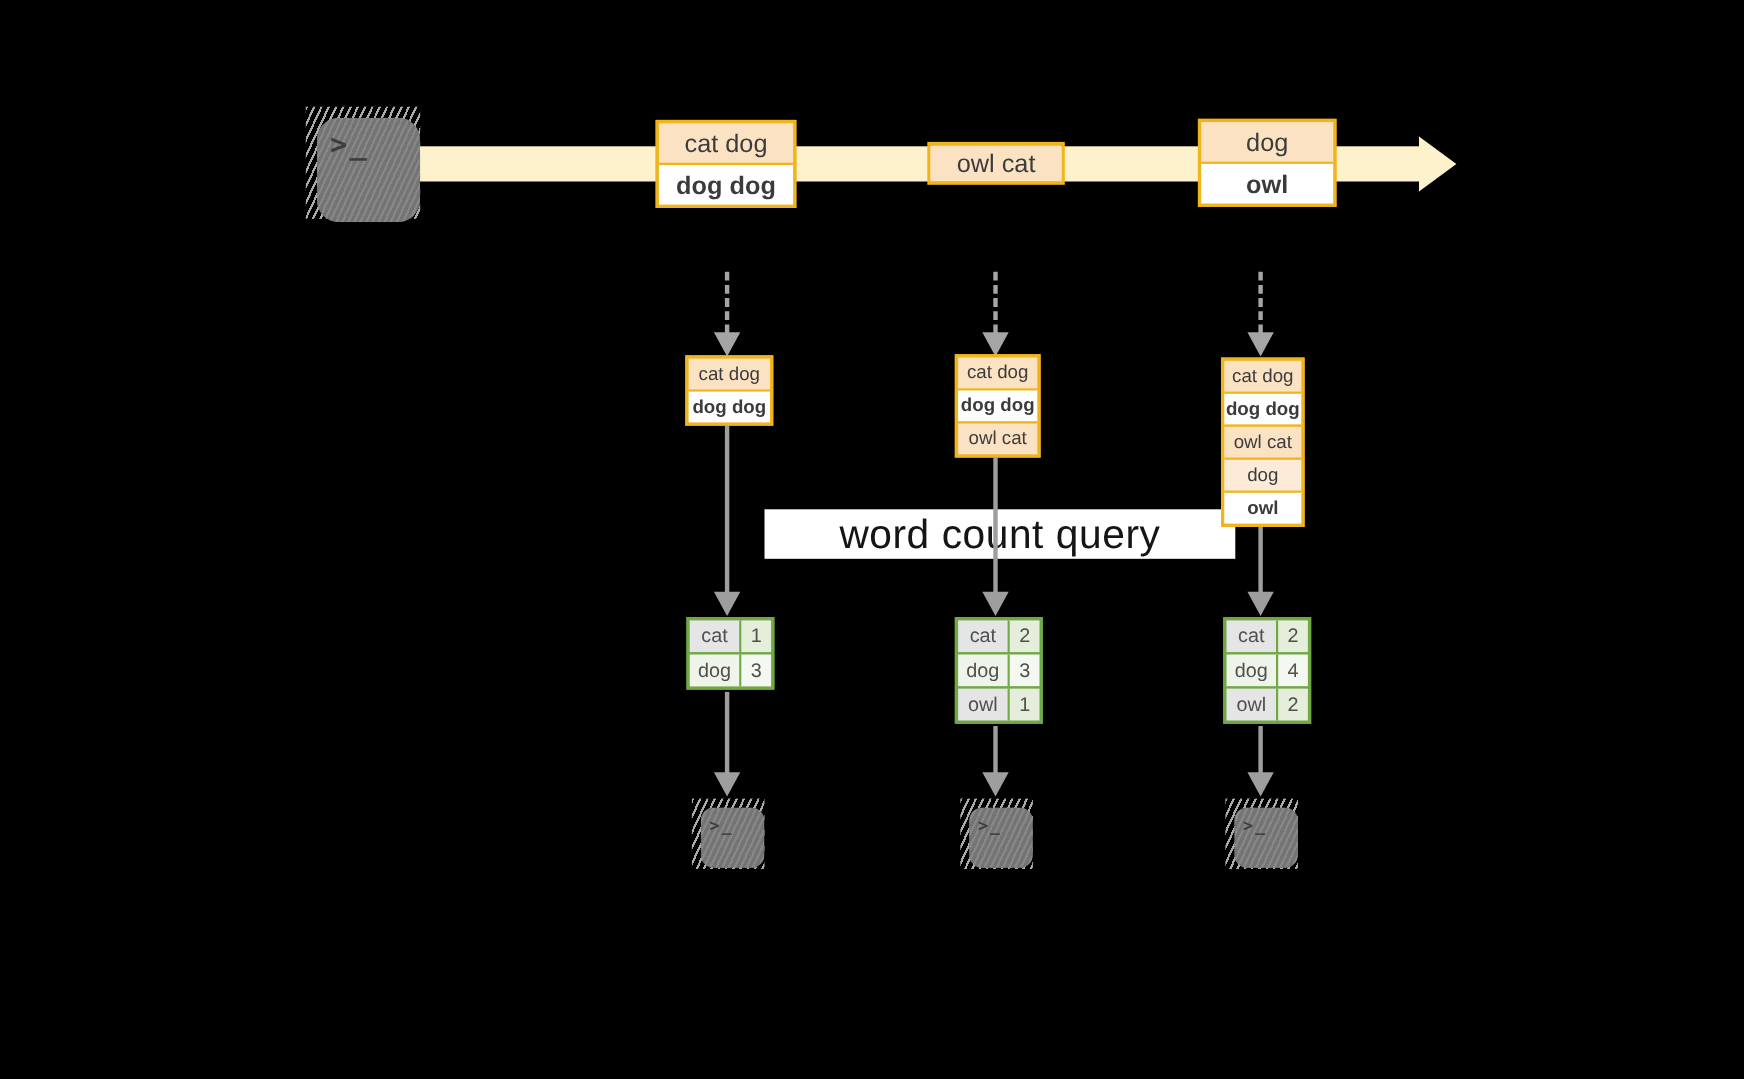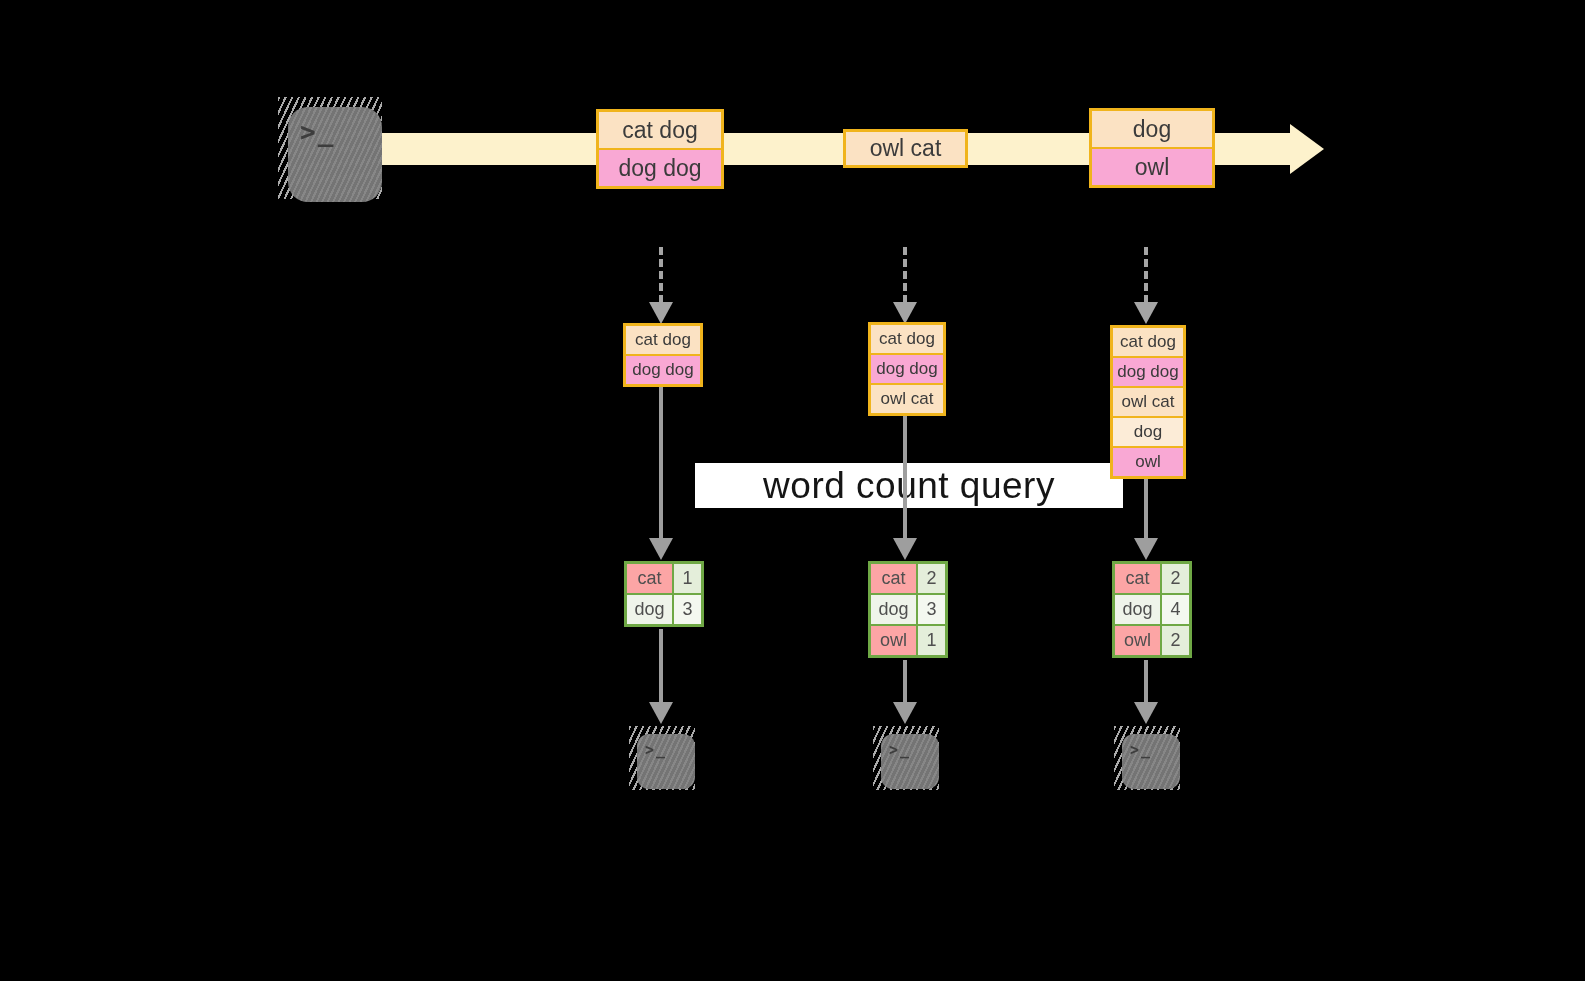--- a/index.html
+++ b/index.html
@@ -19,21 +19,21 @@
     background-image:repeating-linear-gradient(115deg,rgba(255,255,255,.07) 0 2px,rgba(0,0,0,.08) 2px 5px);
     display:flex;align-items:flex-start;}
   .term-glyph{font-family:"DejaVu Sans Mono",monospace;font-weight:bold;color:#3d3d3d;
     letter-spacing:2px;}
   
   .obox{position:absolute;border:3px solid #f0b41c;display:flex;flex-direction:column;z-index:3;background:#f0b41c;}
   .orow{display:flex;align-items:center;justify-content:center;color:#3b3b3b;
     border-top:2px solid #f0b41c;}
   .orow:first-child{border-top:none;}
   .tone-dark{background:#fbe2c3;}
-  .tone-light{background:#f9a8d4;}
+  .tone-light{background:#ffffff;font-weight:bold;}
   .tone-med{background:#fcecd7;}
   .tl-row{height:36px;font-size:23px;}
   .tl-row-s{height:33px;font-size:23px;}
   .st-row{height:28px;font-size:17px;}
   
   .varrow{position:absolute;display:flex;flex-direction:column;align-items:center;
     transform:translateX(-50%);z-index:2;}
   .vline{width:4px;background:#9e9e9e;}
   .vline-dashed{width:0;border-left:4px dashed #a5a5a5;}
   .vhead{width:0;height:0;border-left:12px solid transparent;border-right:12px solid transparent;
@@ -44,21 +44,21 @@
     z-index:1;display:flex;align-items:center;justify-content:center;
     font-size:37px;font-weight:300;color:#151515;letter-spacing:.5px;}
   
   .gtable{position:absolute;border:3px solid #6fa845;display:flex;flex-direction:column;z-index:3;background:#6fa845;}
   .grow{display:flex;border-top:2px solid #6fa845;}
   .grow:first-child{border-top:none;}
   .gcell{height:29px;display:flex;align-items:center;justify-content:center;
     font-size:18px;color:#4f4f4f;}
   .gword{width:45px;border-right:2px solid #6fa845;}
   .gnum{width:27px;}
-  .grow-sage .gword{background:#fca5a5;text-align:right;} .grow-sage .gnum{background:#e4eeda;}
+  .grow-sage .gword{background:#e5e5e5;text-align:right;} .grow-sage .gnum{background:#e4eeda;}
   .grow-white .gword{background:#eff4ea;} .grow-white .gnum{background:#f4f8f0;}
 </style>
 </head>
 <body>
 
 <div class="canvas">
 
   <div class="band"></div>
   <div class="band-head"></div>
 

